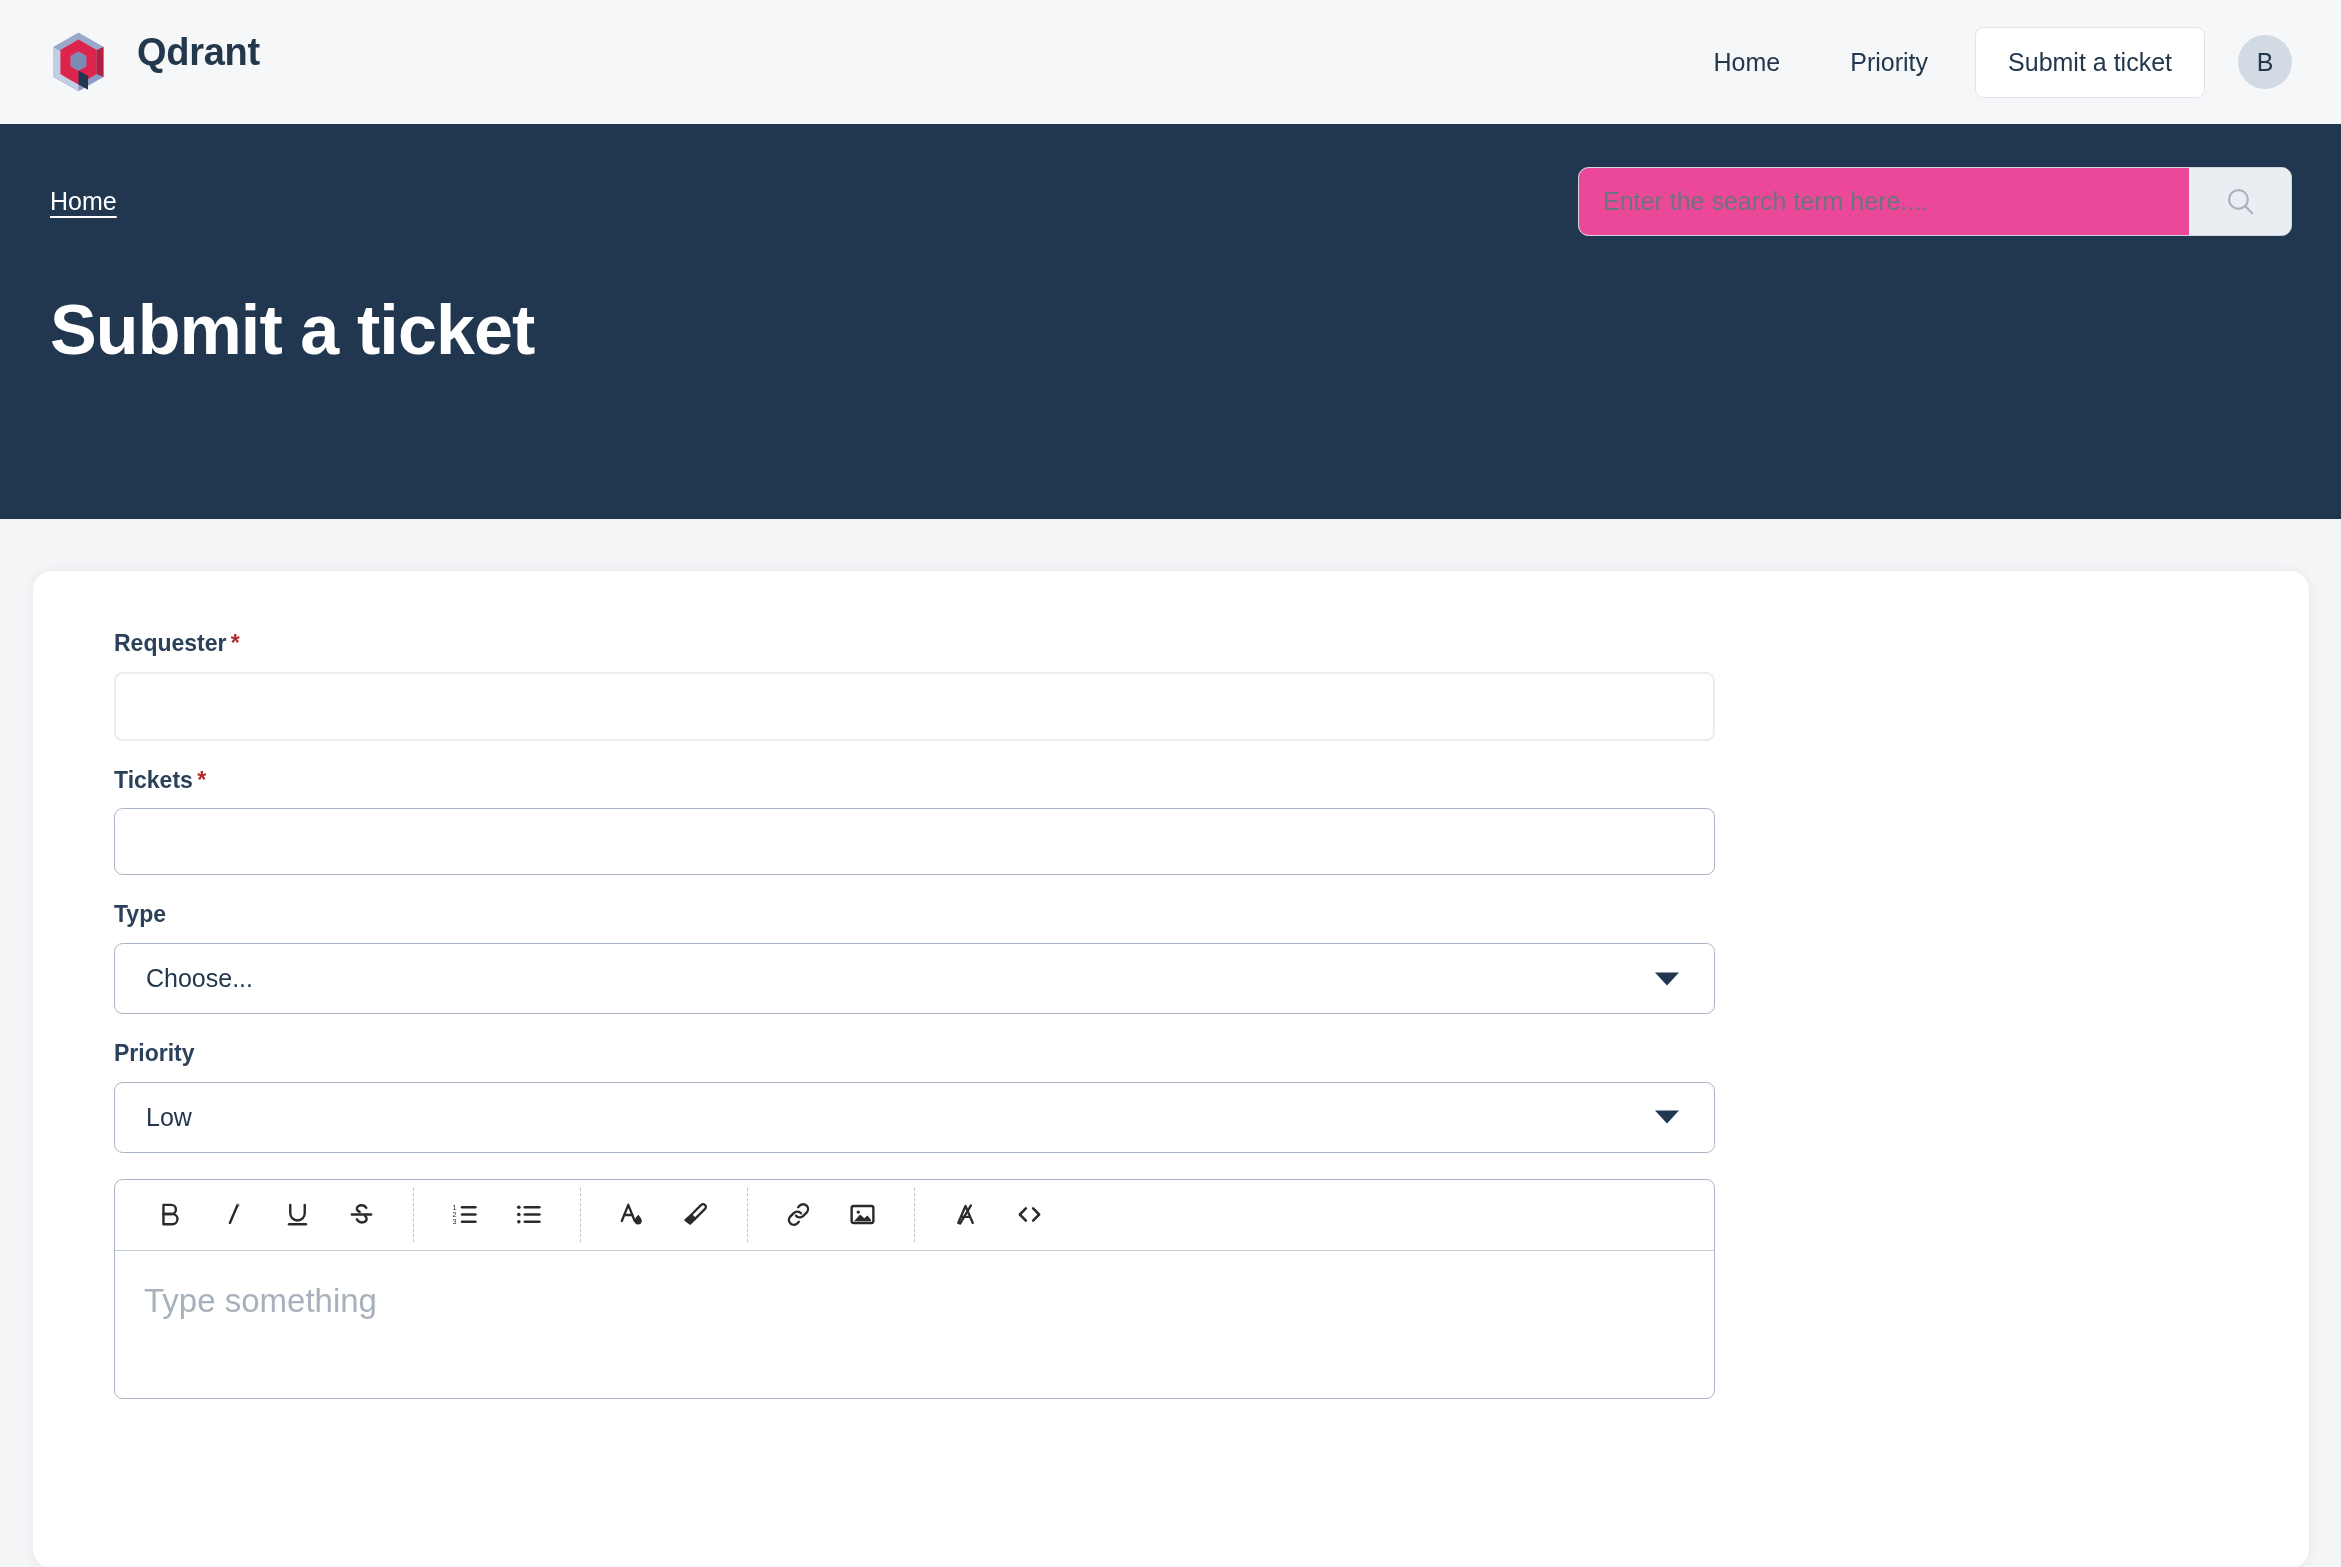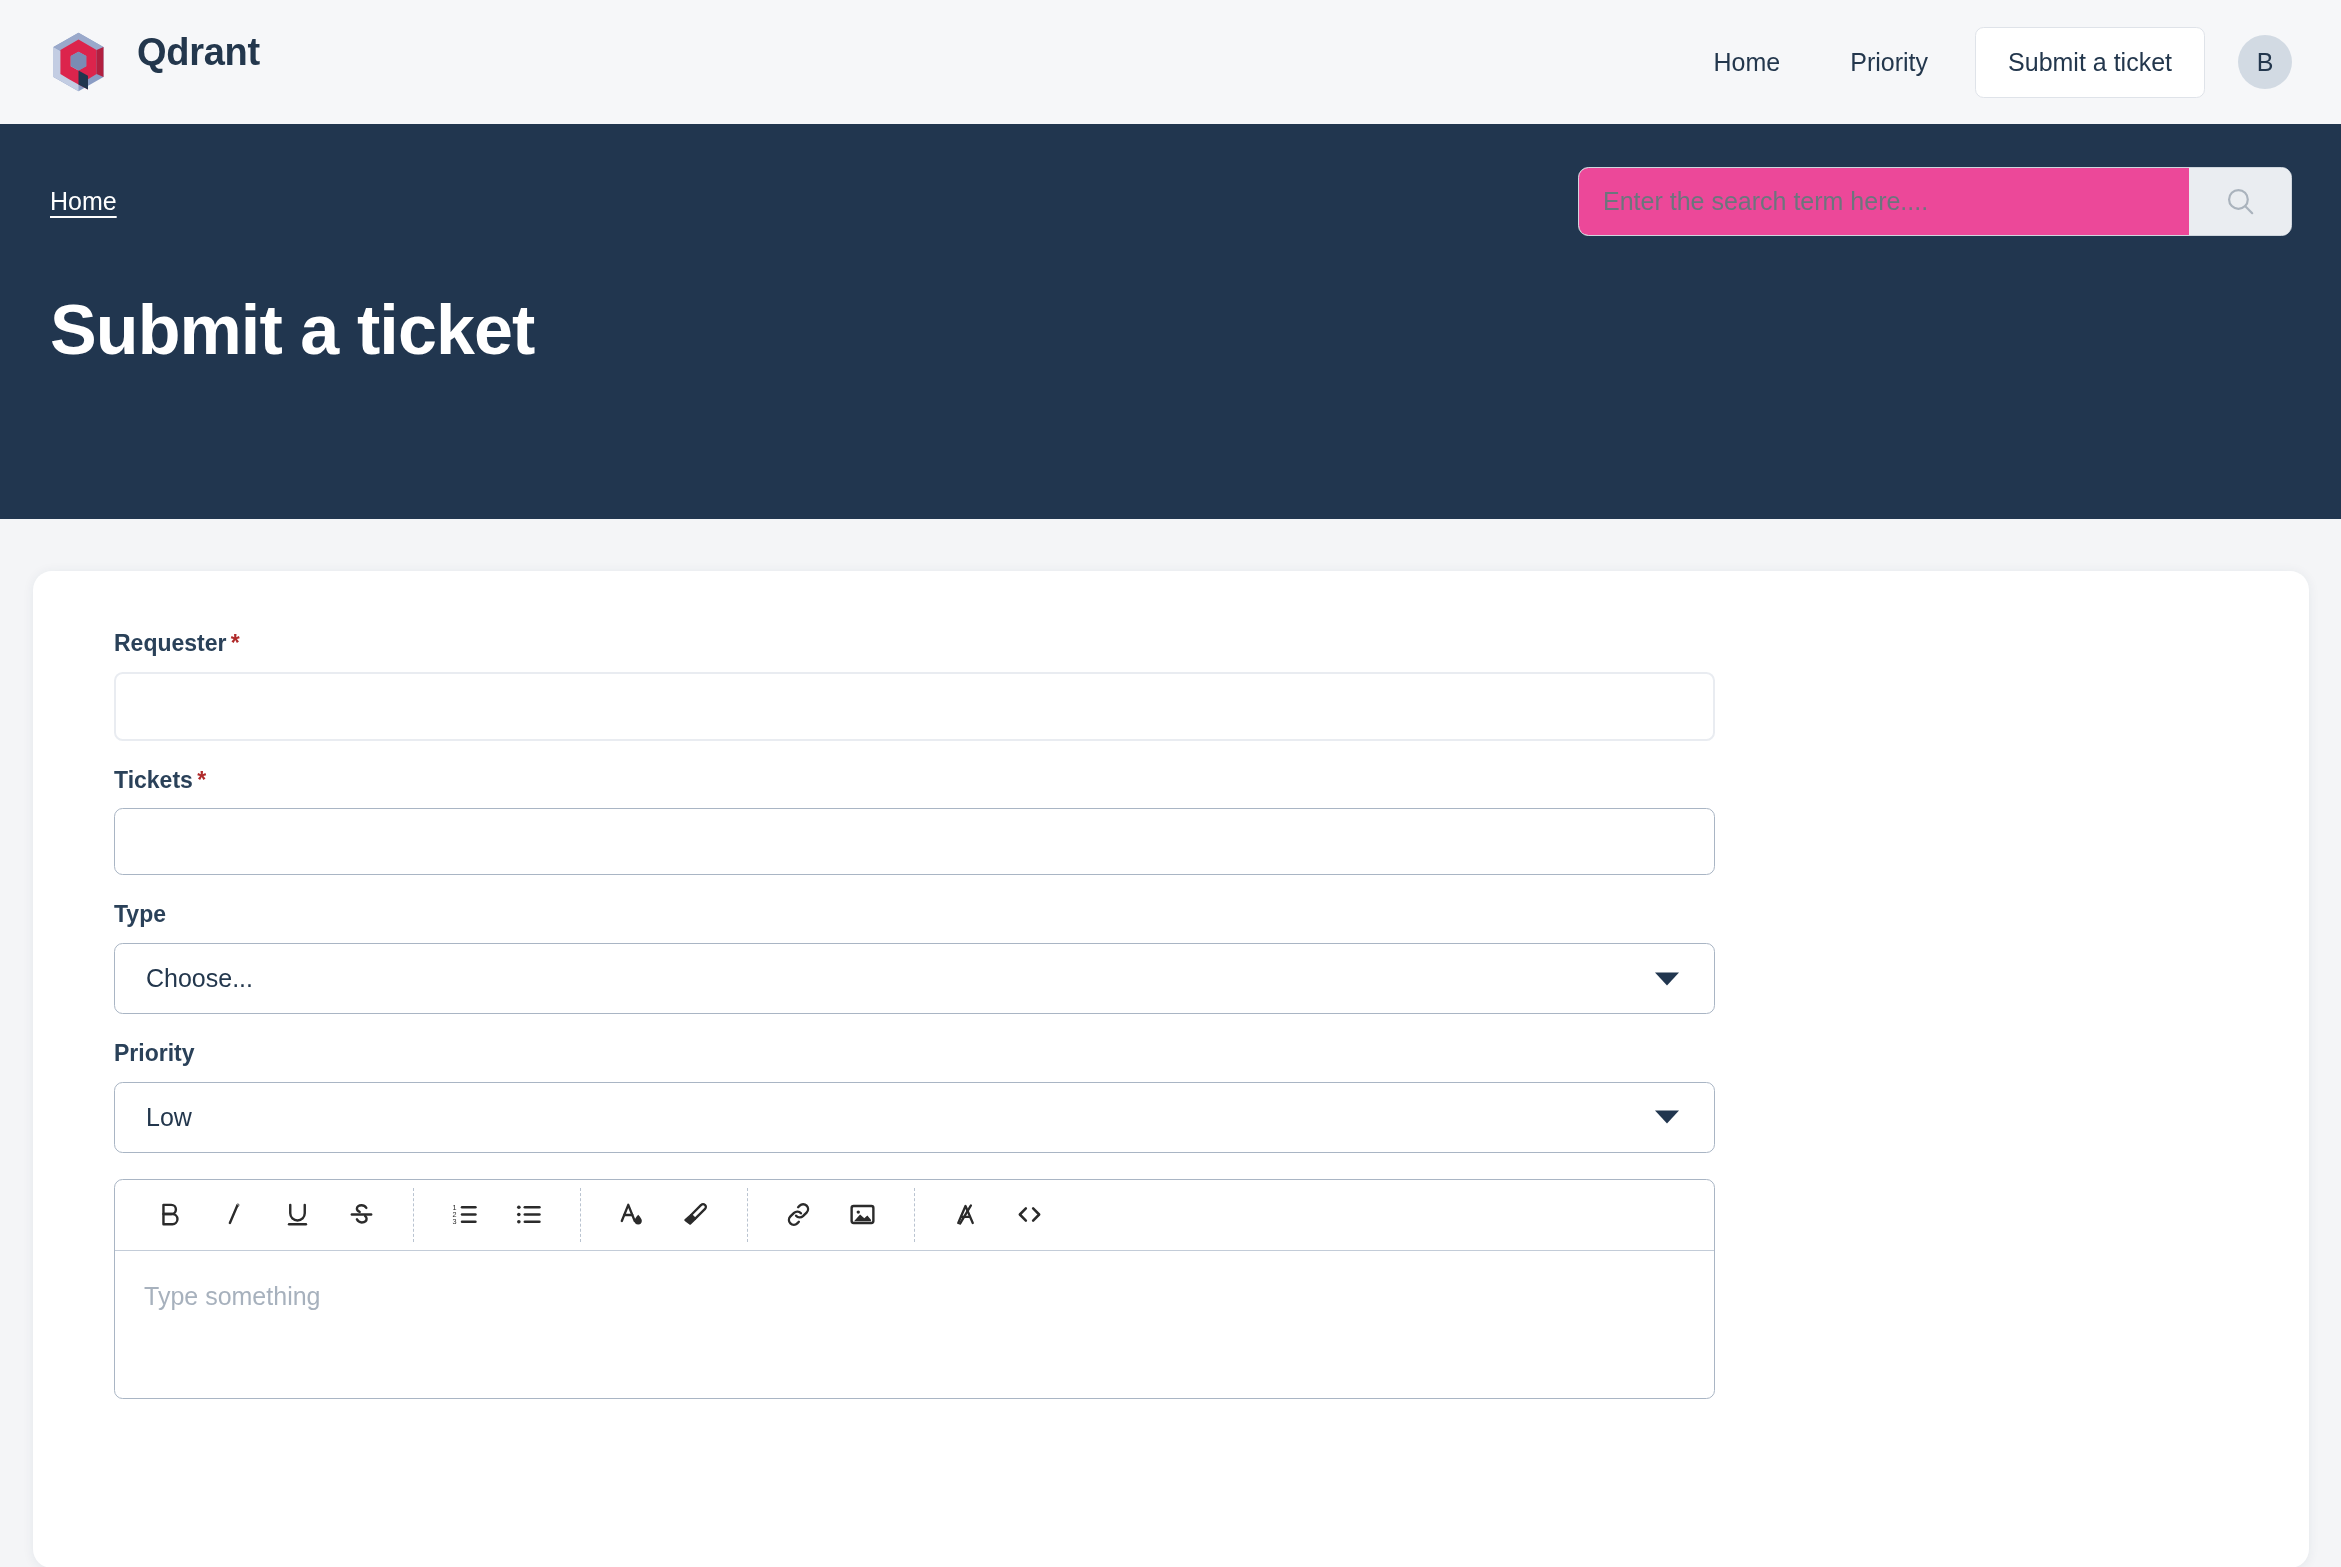--- a/index.html
+++ b/index.html
@@ -290,21 +290,21 @@
   .tb-sep {
     width: 0.9px;
     height: 54px;
     border-left: 0.9px dashed #b9c3d0;
     margin: 0 19px;
   }
 
   .editor-body {
     min-height: 147px;
     padding: 31px 29px;
-    font-size: 25px;
+    font-size: 33px;
     color: #a7b1bd;
     user-select: text;
   }
 </style>
 </head>
 <body>
 
 <div class="topbar">
 
   <div class="brand">

